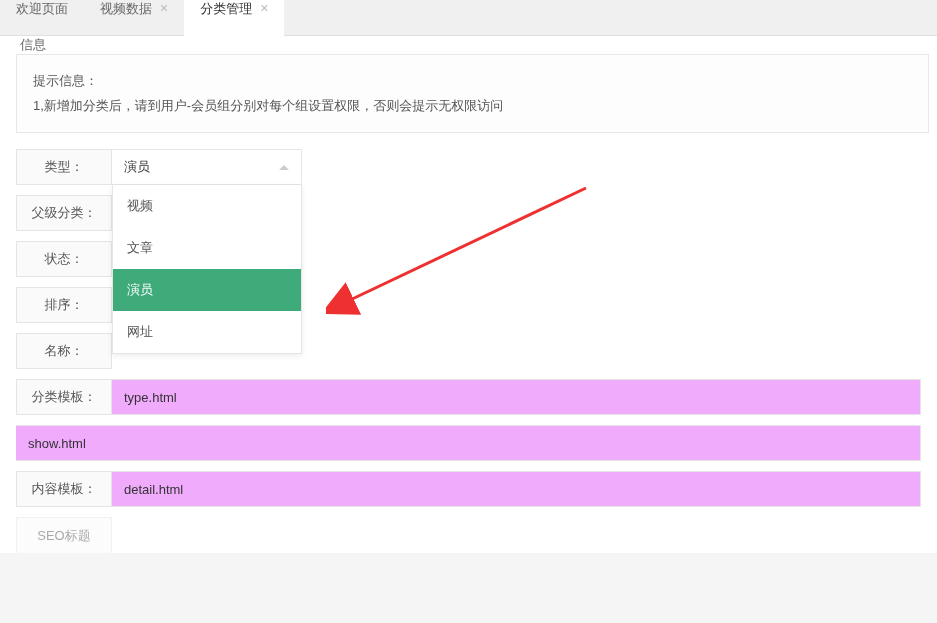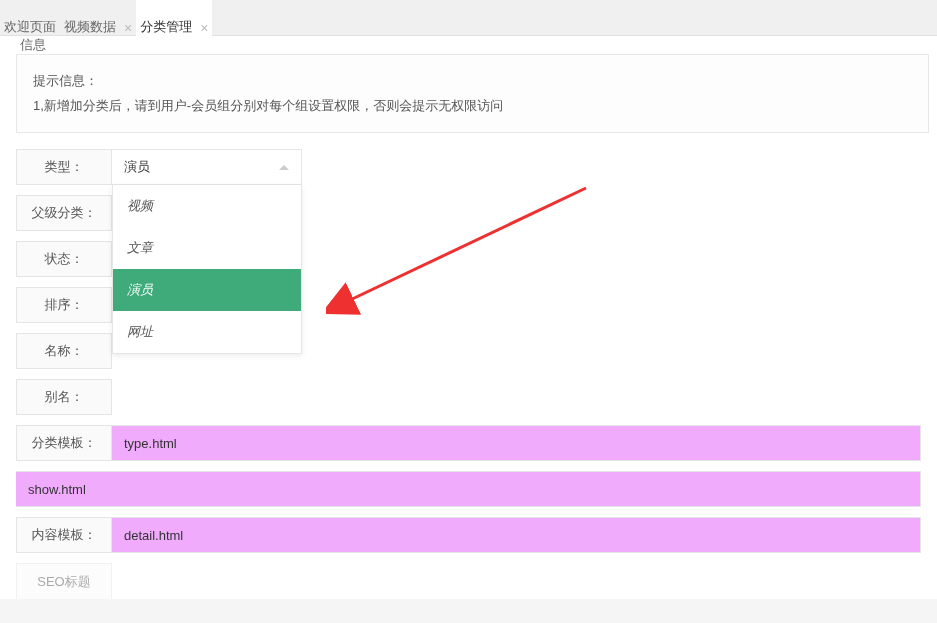--- a/index.html
+++ b/index.html
@@ -1,38 +1,38 @@
 <!DOCTYPE html>
 <html><head>
   <meta charset="utf-8">
   <style>
     * { box-sizing: border-box; margin: 0; padding: 0; }
     body { font-family: "Microsoft YaHei", Arial, sans-serif; font-size: 13px; color: #333; background: #f5f5f5; width: 937px; }
     
     .tabs { background: #f0f0f0; border-bottom: 1px solid #e0e0e0; display: flex; height: 36px; }
-    .tab { padding: 0 4px; height: 36px; display: flex; align-items: flex-end; gap: 8px; cursor: pointer; color: #666; font-size: 13px; }
+    .tab { padding: 0 16px; height: 36px; display: flex; align-items: flex-start; gap: 8px; cursor: pointer; color: #666; font-size: 13px; }
     .tab.active { background: #fff; color: #333; }
     .tab-close { color: #bbb; font-size: 14px; cursor: pointer; }
     
     .content { background: #fff; padding: 0; }
     .section-title { padding: 0 20px; color: #666; font-size: 13px; }
     
     .hint-box { margin: 0 8px 16px 16px; padding: 14px 16px; border: 1px solid #e8e8e8; background: #fdfdfd; color: #555; line-height: 1.9; font-size: 13px; }
     
     .form { padding: 0 16px; }
     .form-row { display: flex; align-items: stretch; margin-bottom: 10px; position: relative; }
     .form-label { width: 96px; min-width: 96px; border: 1px solid #e5e5e5; background: #fafafa; display: flex; align-items: center; justify-content: center; color: #555; font-size: 13px; height: 36px; }
     .form-field { flex: 1; border: 1px solid #e5e5e5; border-left: none; height: 36px; display: flex; align-items: center; padding: 0 12px; background: #f0abfc; }
     .form-field input { border: none; outline: none; width: 100%; font-size: 13px; color: #333; background: transparent; }
     
     .select-wrap { position: relative; width: 190px; }
     .select-display { border: 1px solid #e5e5e5; border-left: none; height: 36px; display: flex; align-items: center; justify-content: space-between; padding: 0 12px; background: #fff; cursor: pointer; }
     .select-caret { width: 0; height: 0; border-left: 5px solid transparent; border-right: 5px solid transparent; border-bottom: 5px solid #ccc; }
     
-    .dropdown { position: absolute; top: 36px; left: 0; width: 190px; z-index: 10; background: #fff; border: 1px solid #e5e5e5; border-top: none; box-shadow: 0 2px 6px rgba(0,0,0,0.08); font-style: italic; }
+    .dropdown { position: absolute; top: 36px; left: 0; width: 190px; z-index: 10; background: #fff; border: 1px solid #e5e5e5; border-top: none; box-shadow: 0 2px 6px rgba(0,0,0,0.08); }
     .dropdown-item { padding: 12px 14px; cursor: pointer; color: #555; font-size: 13px; }
     .dropdown-item.selected { background: #3fab7b; color: #fff; }
     
     .arrow-annotation { position: absolute; pointer-events: none; z-index: 20; }
   </style>
 </head>
 <body>
 
 <div class="tabs">
   <div class="tab">
@@ -91,23 +91,20 @@
     </div>
 
     <div class="form-row">
       <div class="form-label">排序：</div>
     </div>
 
     <div class="form-row">
       <div class="form-label">名称：</div>
     </div>
 
-    <div class="form-row">
-      <div class="form-label">别名：</div>
-    </div>
 
     <div class="form-row">
       <div class="form-label">分类模板：</div>
       <div class="form-field">
         <input type="text" value="type.html" style="">
       </div>
     </div>
 
     <div class="form-row">
       <div class="form-field">

